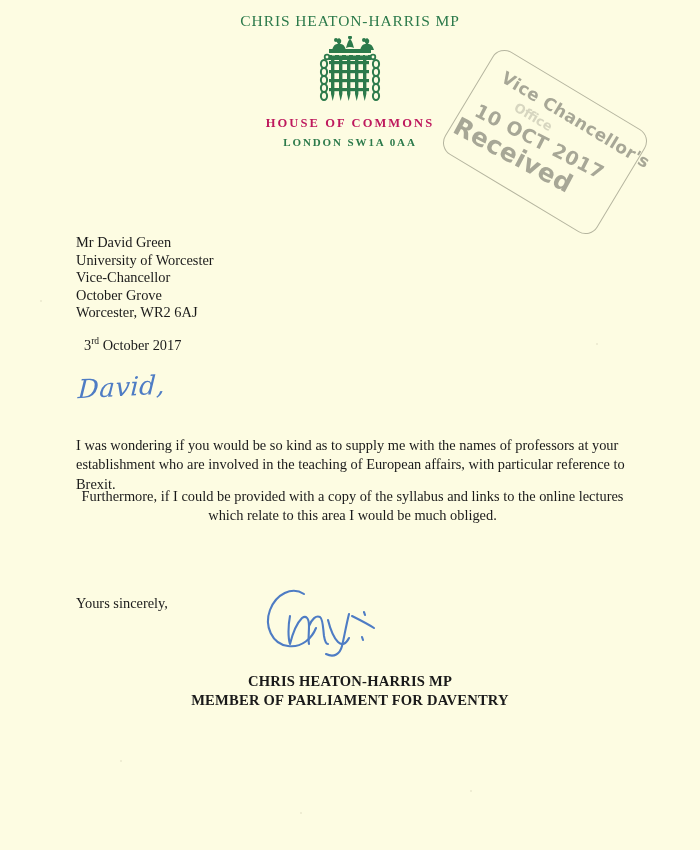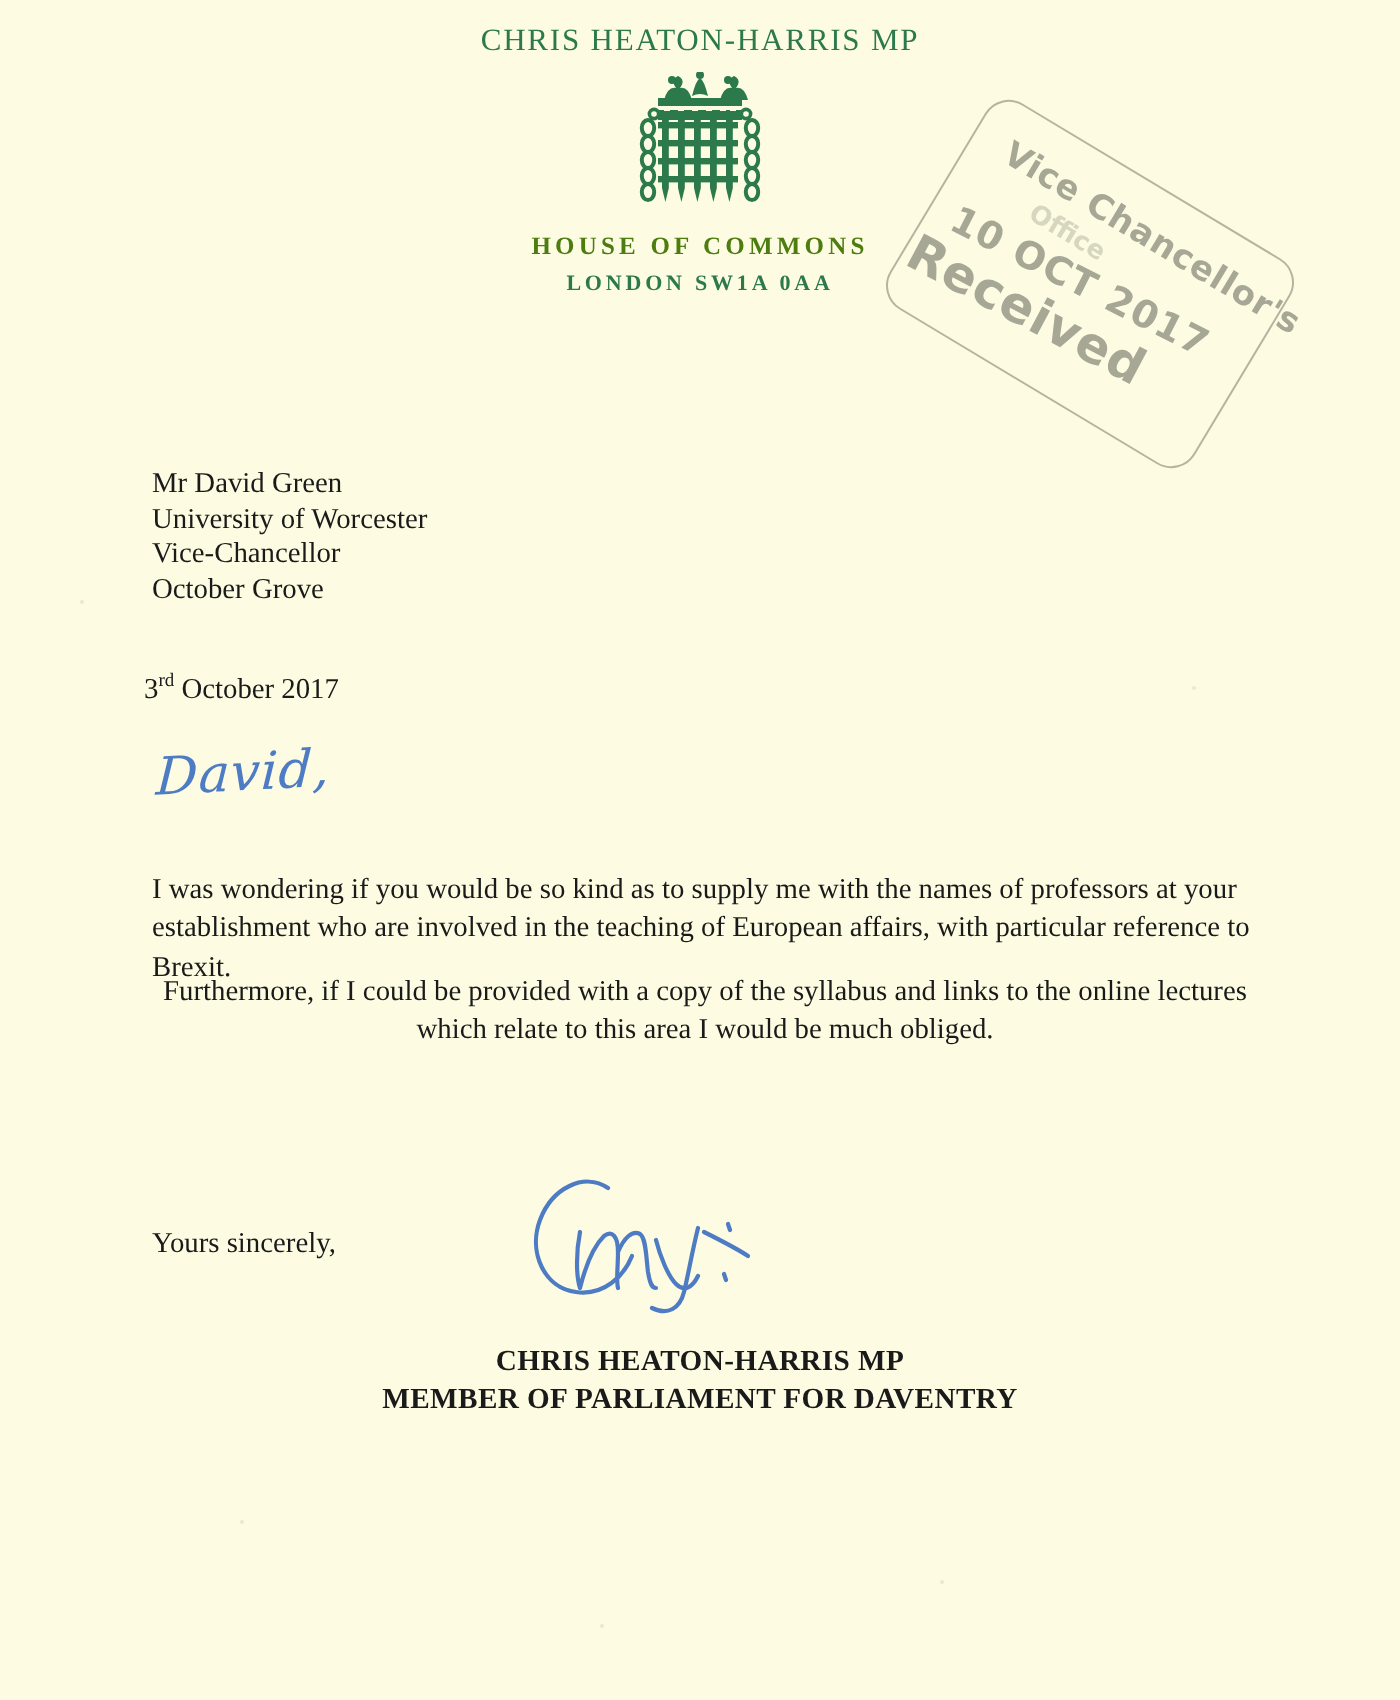--- a/index.html
+++ b/index.html
@@ -41,21 +41,21 @@
     margin: 6px auto 0 auto;
     width: 96px;
     height: 76px;
     display: block;
   }
   .lh-house {
     margin-top: 4px;
     font-size: 12.5px;
     font-weight: 700;
     letter-spacing: 2.1px;
-    color: #4d7c0f;
+    color: #be185d;
   }
   .lh-addr {
     margin-top: 5px;
     font-size: 11px;
     font-weight: 700;
     letter-spacing: 1.9px;
     color: #2c7a4b;
   }
   
   .stamp {
@@ -105,21 +105,21 @@
   
   .addr-block {
     position: absolute;
     left: 76px;
     top: 234px;
     font-size: 14.4px;
     line-height: 17.6px;
   }
   .date-line {
     position: absolute;
-    left: 72px;
+    left: 84px;
     top: 336px;
     font-size: 14.4px;
   }
   .date-line sup {
     font-size: 9.5px;
     vertical-align: super;
   }
   .salutation {
     position: absolute;
     left: 78px;
@@ -138,21 +138,21 @@
     font-size: 14.4px;
     line-height: 19.3px;
     text-align: left;
   }
   .p1 { top: 436px; }
   .p2 { top: 487px; text-align: center; }
   .p3 { top: 536px; }
   .closing {
     position: absolute;
     left: 76px;
-    top: 614px;
+    top: 595px;
     font-size: 14.4px;
   }
   .signature {
     position: absolute;
     left: 252px;
     top: 580px;
     width: 160px;
     height: 78px;
   }
   .signoff {
@@ -255,20 +255,21 @@
     <div class="stamp-line stamp-office">Office</div>
     <div class="stamp-line stamp-date">10 OCT 2017</div>
     <div class="stamp-line stamp-received">Received</div>
   </div>
 
   <div class="addr-block">
     <div>Mr David Green</div>
     <div>University of Worcester</div>
     <div>Vice-Chancellor</div>
     <div>October Grove</div>
+    <div>Worcester, WR2 6AJ</div>
   </div>
 
   <div class="date-line"><span>3</span><sup>rd</sup><span> October 2017</span></div>
 
   <div class="salutation">David,</div>
 
   <div class="para p1">I was wondering if you would be so kind as to supply me with the names of professors at your establishment who are involved in the teaching of European affairs, with particular reference to Brexit.</div>
   <div class="para p2">Furthermore, if I could be provided with a copy of the syllabus and links to the online lectures which relate to this area I would be much obliged.</div>
 
   <div class="closing">Yours sincerely,</div>

